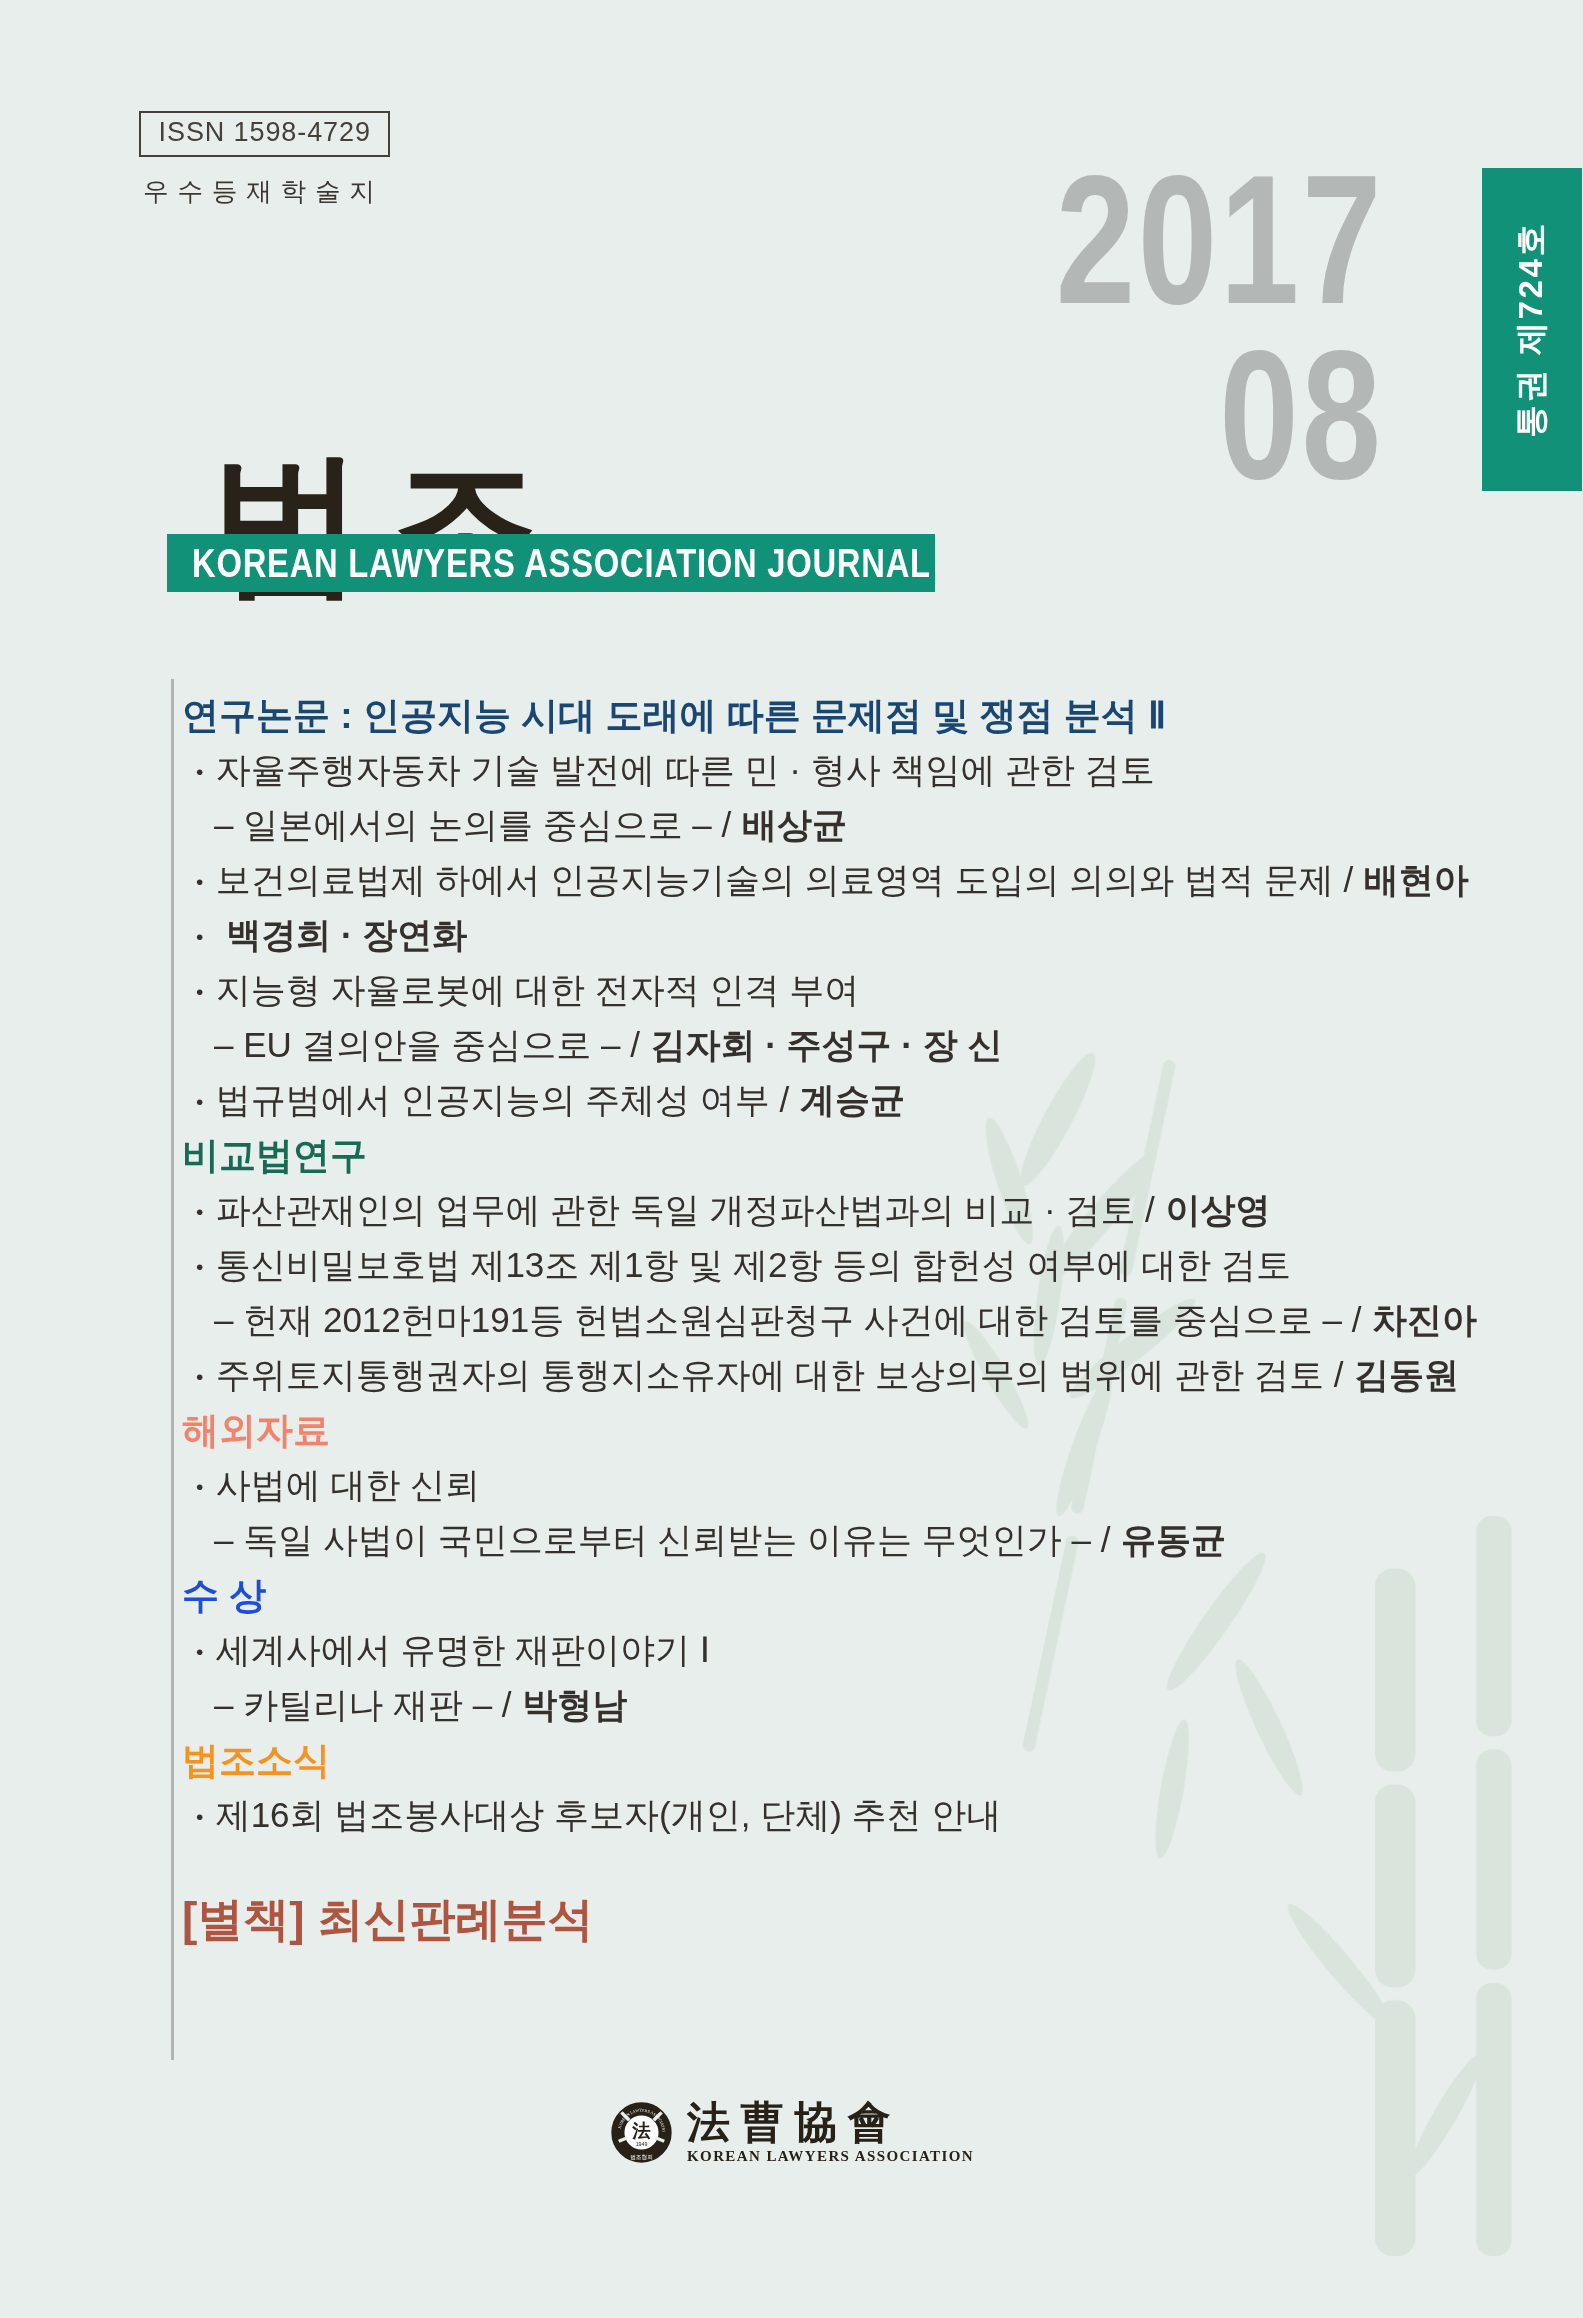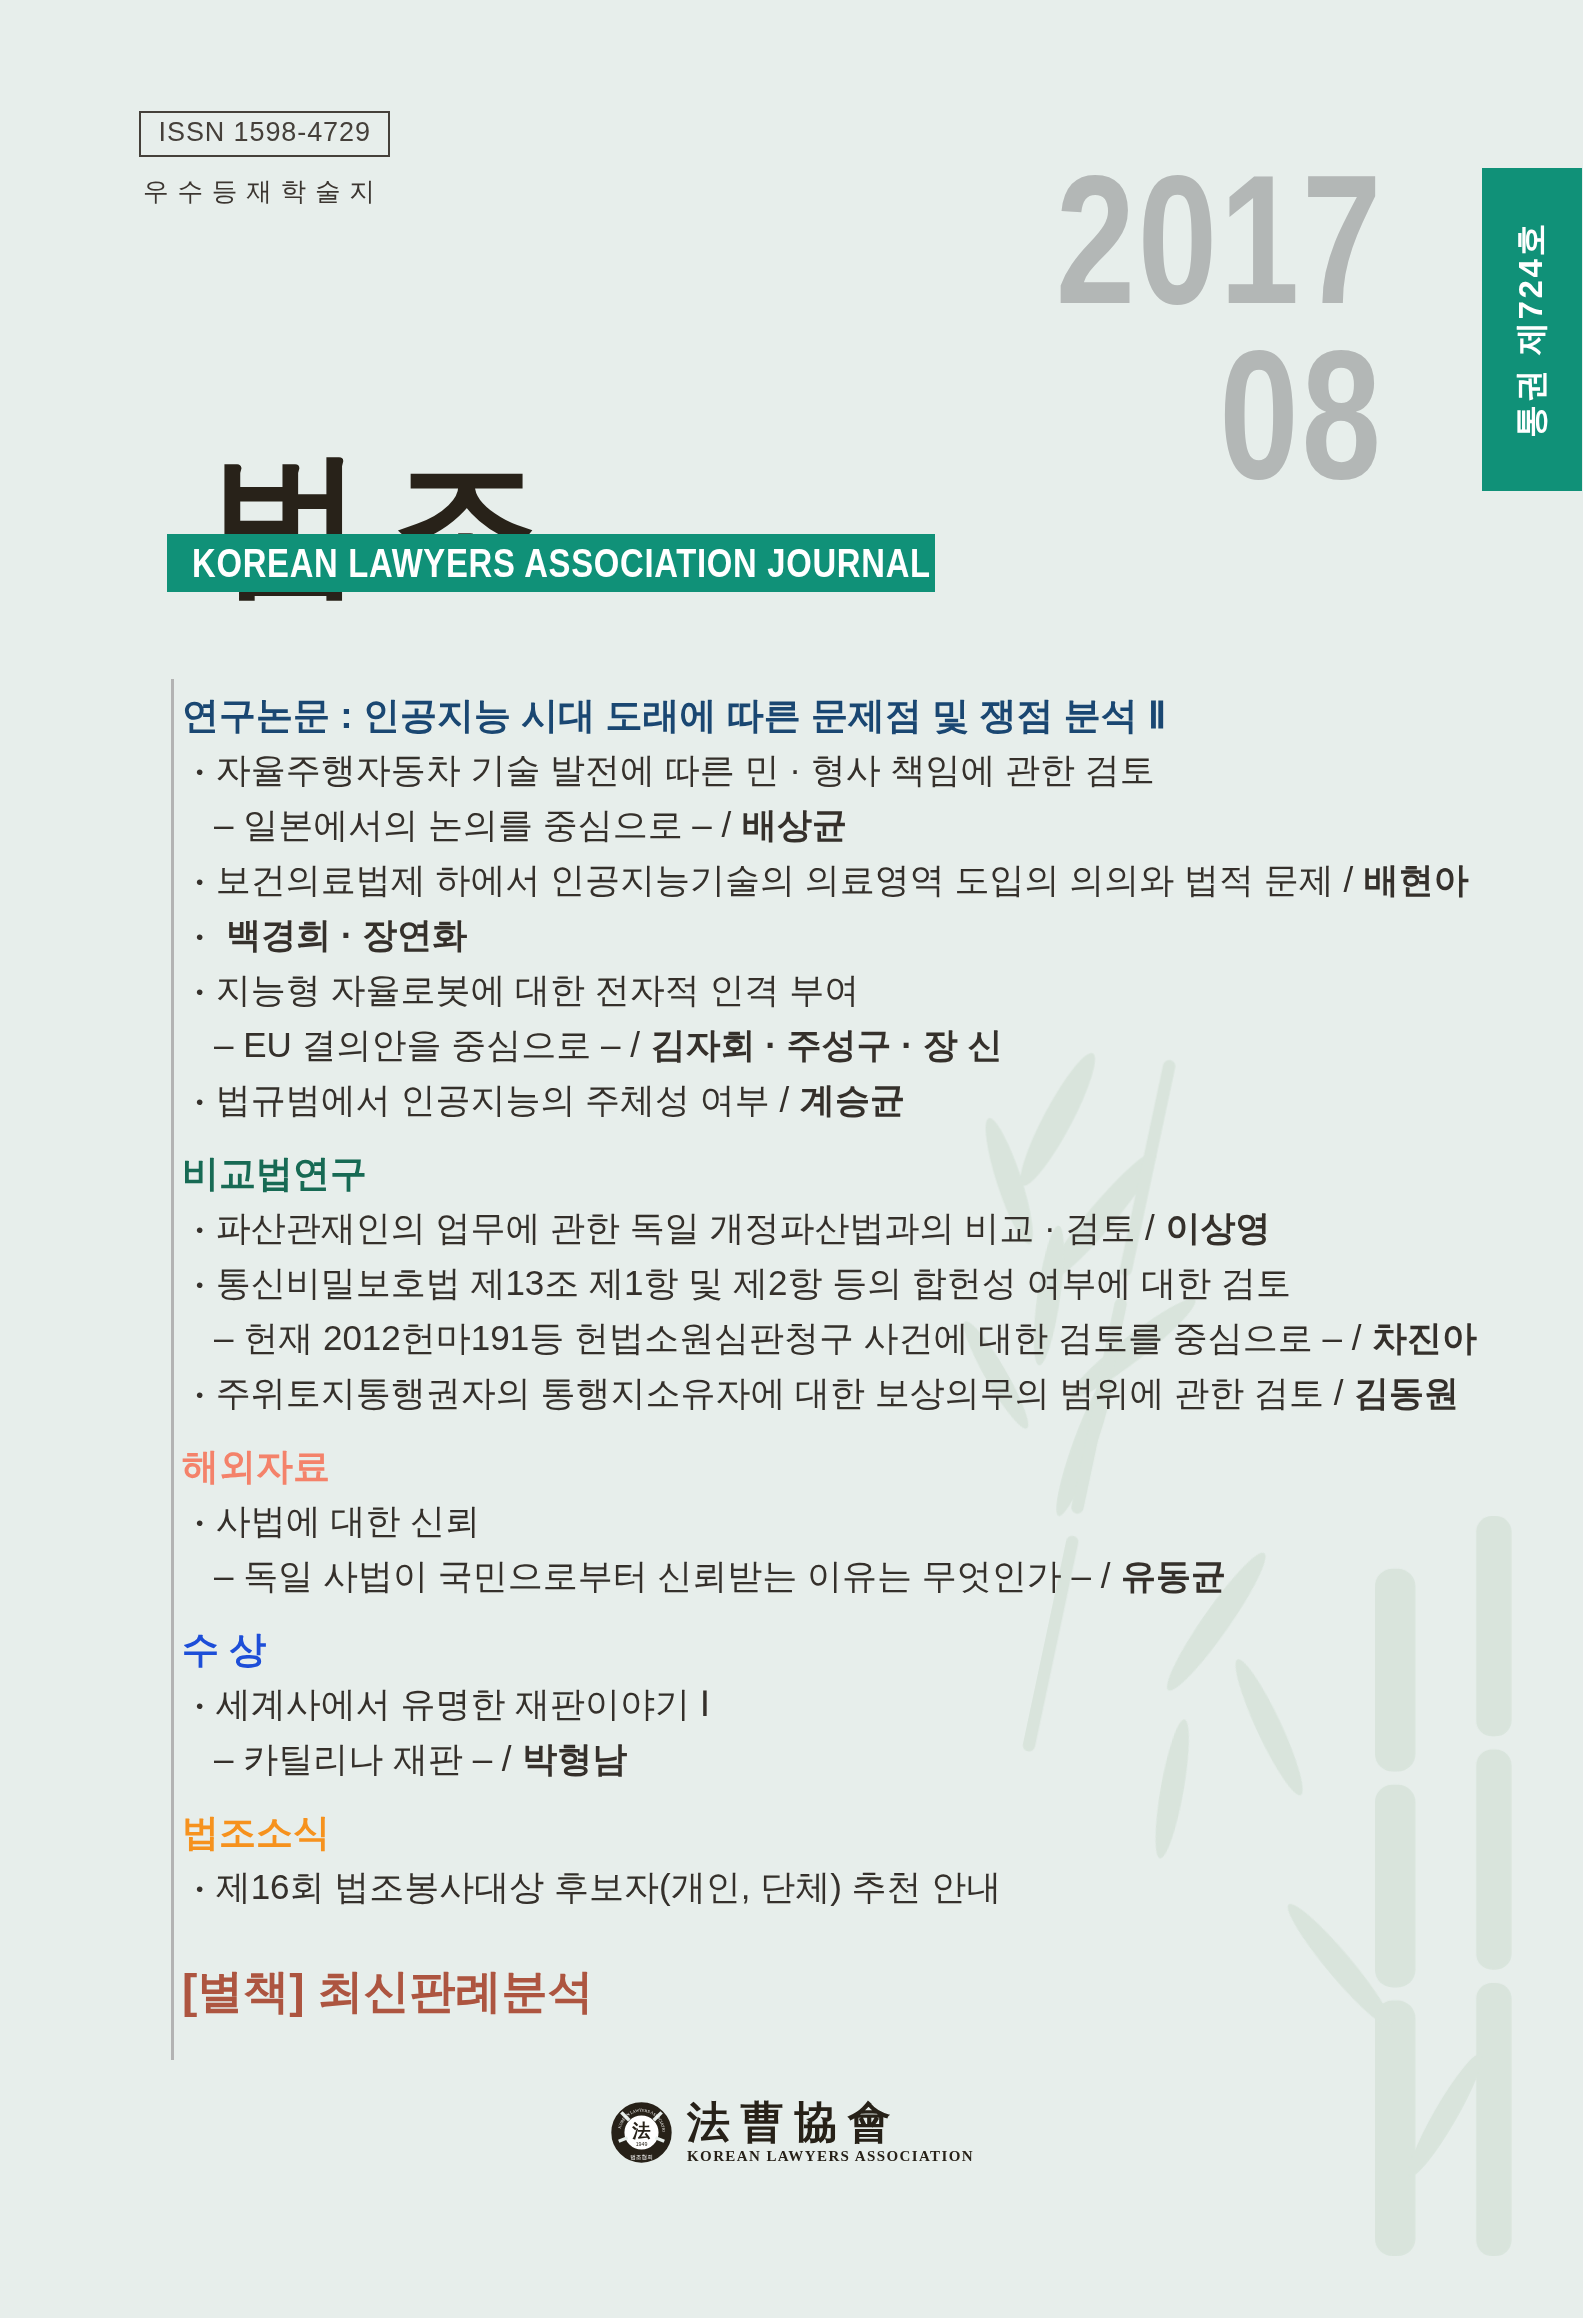--- a/index.html
+++ b/index.html
@@ -32,21 +32,21 @@
                transform:scaleX(0.8);transform-origin:0 50%;letter-spacing:0.9px;}
 
   
   .bamboo{position:absolute;left:793px;top:952px;pointer-events:none;}
 
   
   .toc-rule{position:absolute;left:171px;top:679px;width:2.6px;height:1381px;background:#b3b3b3;}
   .toc{position:absolute;left:182px;top:688px;width:1260px;}
   .row{height:55px;display:flex;align-items:center;font-size:35px;white-space:nowrap;}
   .row.heading{font-size:37px;font-weight:700;color:var(--navy);}
-  .row.section{font-size:37px;font-weight:700;margin-top:18px;}
+  .row.section{font-size:37px;font-weight:700;}
   .row.item .bullet{font-size:21px;margin:3.5px 12.3px 0 14px;}
   .row.sub{padding-left:32px;}
   .row .author{font-weight:700;margin-left:10.6px;}
   .row.special{margin-top:46px;height:62px;font-size:46px;font-weight:700;color:var(--special);}
 
   
   .footer-logo{position:absolute;left:50%;top:2100px;transform:translateX(-50%);
                display:flex;align-items:center;gap:14px;}
   .logo-text{display:flex;flex-direction:column;}
   .logo-cjk{font-family:"Liberation Serif",serif;font-size:43px;font-weight:700;

